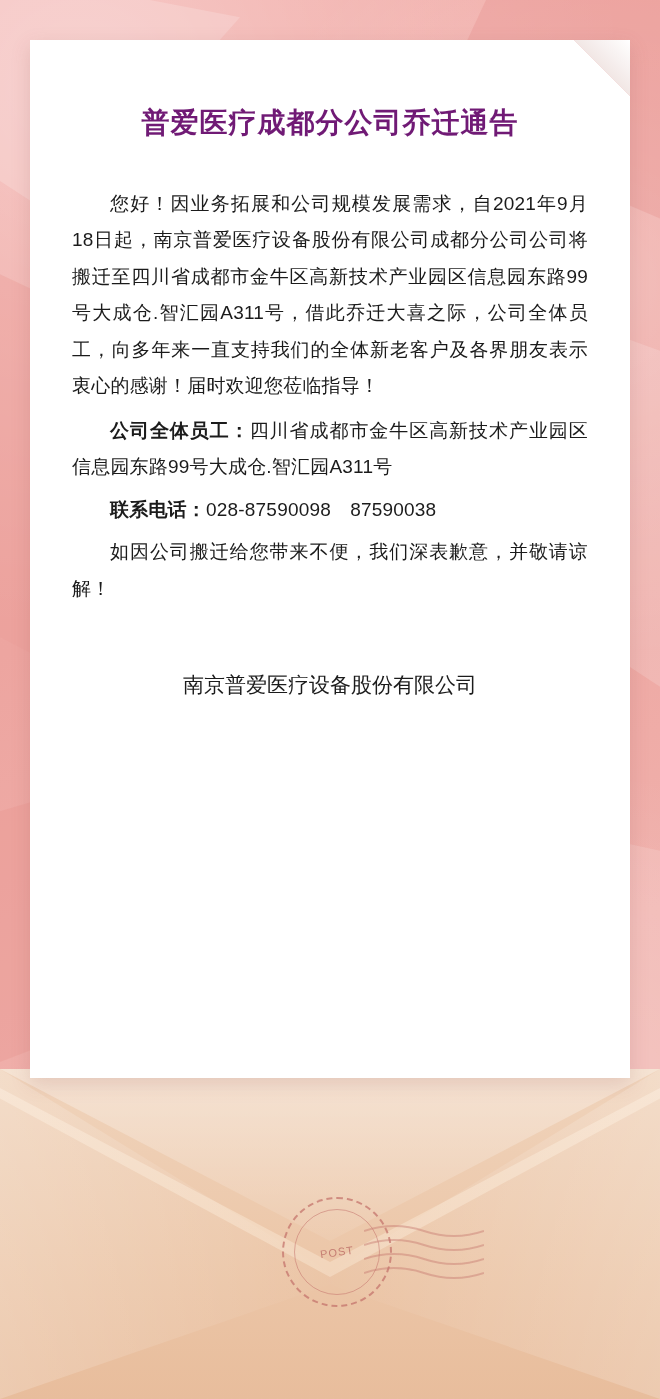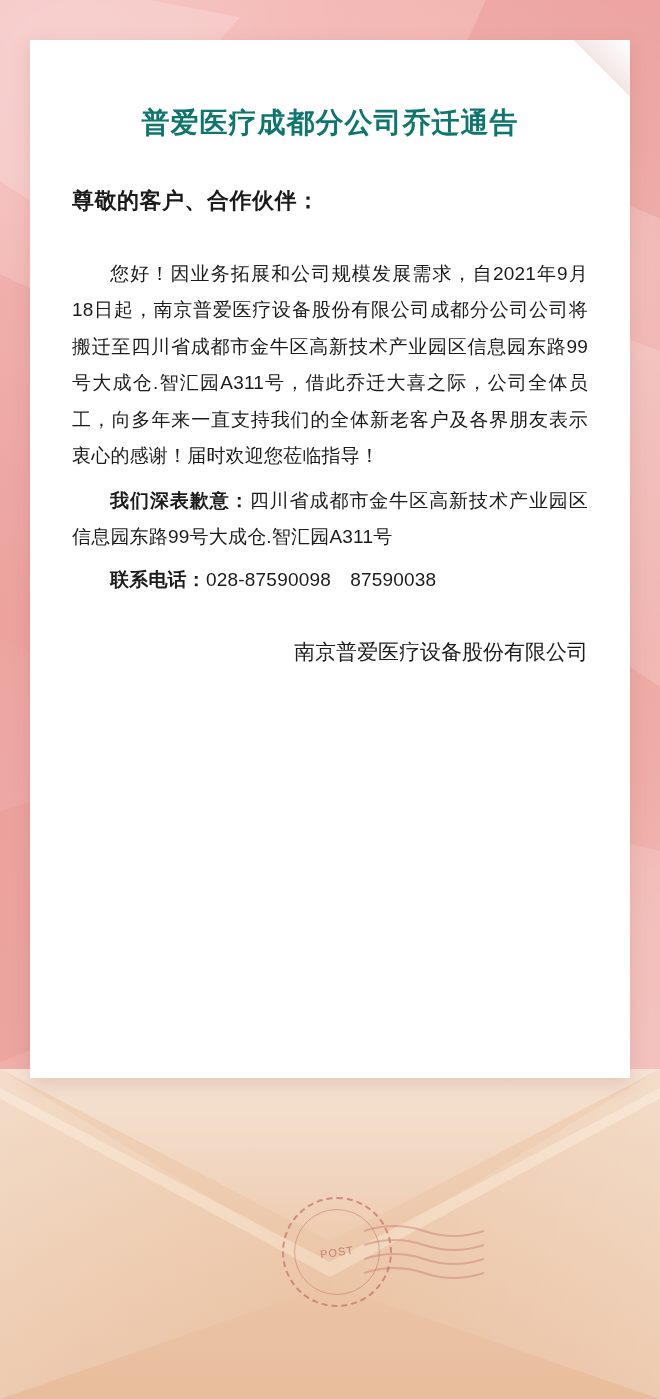--- a/index.html
+++ b/index.html
@@ -178,21 +178,21 @@
     padding: 46px 42px 0 42px;
     color: #1b1b1b;
   }
 
   .doc-title {
     text-align: center;
     font-size: 28px;
     font-weight: bold;
     letter-spacing: 1px;
     margin: 18px 0 44px 0;
-    color: #0f766e;
+    color: #701a75;
   }
 
   .salutation {
     font-size: 22px;
     font-weight: bold;
     margin: 0 0 40px 0;
     letter-spacing: 0.5px;
   }
 
   .para {
@@ -203,22 +203,22 @@
     margin: 0 0 6px 0;
     letter-spacing: 0.2px;
   }
   .indent { text-indent: 2em; }
 
   .label-strong {
     font-weight: bold;
   }
 
   .sign-block {
-    margin-top: 36px;
-    text-align: right;
+    margin-top: 60px;
+    text-align: center;
     font-size: 21px;
     line-height: 1.75;
   }
 
   .addr-line { margin-top: 8px; }
   .phone-line { }
 </style>
 </head>
 <body>
 
@@ -251,32 +251,32 @@
     </div>
   </div>
 
   <div class="card">
     <div class="corner-fold"></div>
 
     <div class="content">
 
       <h1 class="doc-title">普爱医疗成都分公司乔迁通告</h1>
 
-      <p class="salutation">尊敬的客户、合作伙伴：</p>
 
       <p class="para indent">您好！因业务拓展和公司规模发展需求，自2021年9月18日起，南京普爱医疗设备股份有限公司成都分公司公司将搬迁至四川省成都市金牛区高新技术产业园区信息园东路99号大成仓.智汇园A311号，借此乔迁大喜之际，公司全体员工，向多年来一直支持我们的全体新老客户及各界朋友表示衷心的感谢！届时欢迎您莅临指导！</p>
 
       <p class="para indent addr-line">
-        <span class="label-strong">我们深表歉意：</span><span>四川省成都市金牛区高新技术产业园区信息园东路99号大成仓.智汇园A311号</span>
+        <span class="label-strong">公司全体员工：</span><span>四川省成都市金牛区高新技术产业园区信息园东路99号大成仓.智汇园A311号</span>
       </p>
 
       <p class="para indent phone-line">
         <span class="label-strong">联系电话：</span><span>028-87590098　87590038</span>
       </p>
 
+      <p class="para indent">如因公司搬迁给您带来不便，我们深表歉意，并敬请谅解！</p>
 
       <div class="sign-block">
         <div>南京普爱医疗设备股份有限公司</div>
       </div>
 
     </div>
   </div>
 </div>
 
 </body></html>

